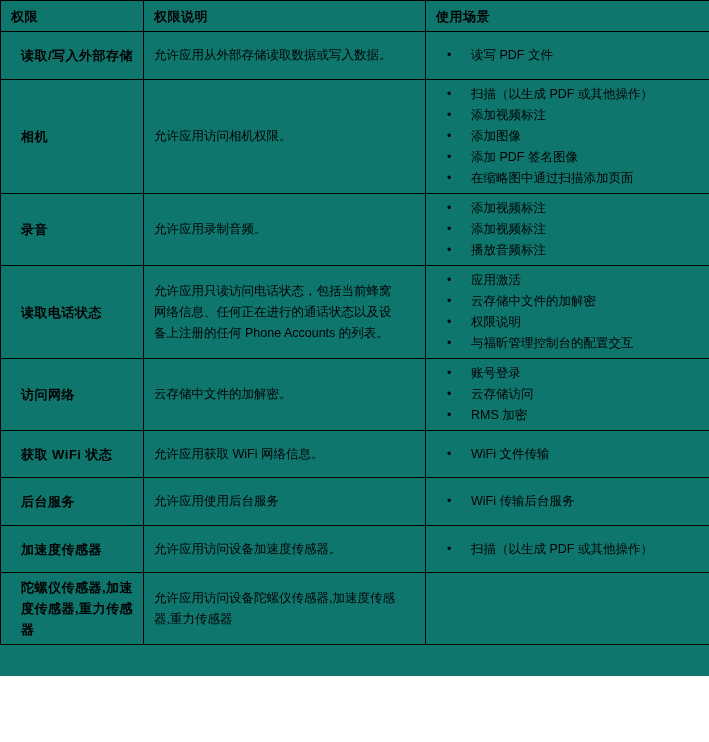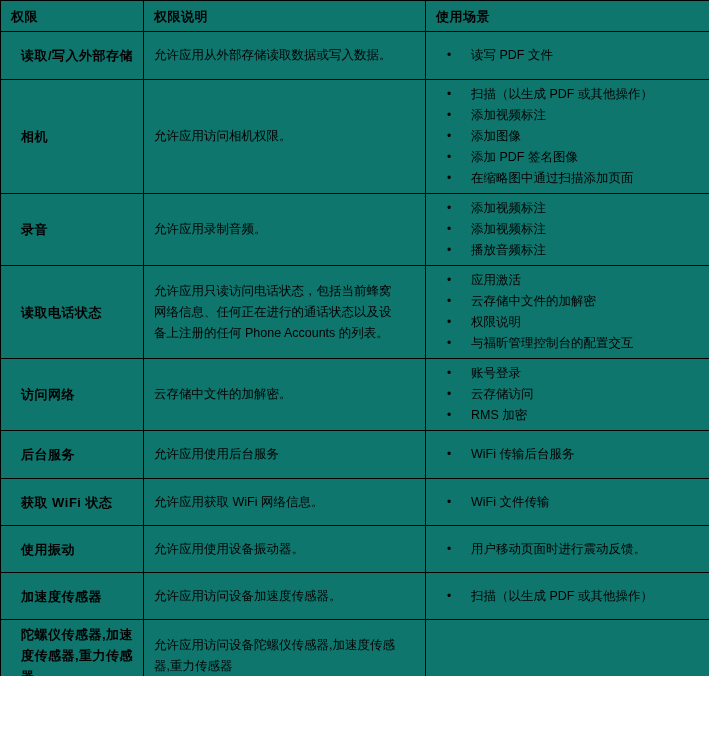--- a/index.html
+++ b/index.html
@@ -197,58 +197,46 @@
               </li>
             <li>
                 <span class="bullet">•</span>
                 <span class="li-text">RMS 加密</span>
               </li>
           </ul>
         </td>
       </tr>
 
 
+      <tr style="height:47px">
+        <td class="perm">获取 WiFi 状态</td>
+        <td class="desc">允许应用获取 WiFi 网络信息。</td>
+        <td class="scen">
+          <ul class="scen-list">
+            <li>
+                <span class="bullet">•</span>
+                <span class="li-text">WiFi 文件传输</span>
+              </li>
+          </ul>
+        </td>
+      </tr>
+
       <tr style="height:48px">
         <td class="perm">后台服务</td>
         <td class="desc">允许应用使用后台服务</td>
         <td class="scen">
           <ul class="scen-list">
             <li>
                 <span class="bullet">•</span>
                 <span class="li-text">WiFi 传输后台服务</span>
               </li>
           </ul>
         </td>
       </tr>
 
-      <tr style="height:47px">
-        <td class="perm">获取 WiFi 状态</td>
-        <td class="desc">允许应用获取 WiFi 网络信息。</td>
-        <td class="scen">
-          <ul class="scen-list">
-            <li>
-                <span class="bullet">•</span>
-                <span class="li-text">WiFi 文件传输</span>
-              </li>
-          </ul>
-        </td>
-      </tr>
-
-      <tr style="height:47px">
-        <td class="perm">使用振动</td>
-        <td class="desc">允许应用使用设备振动器。</td>
-        <td class="scen">
-          <ul class="scen-list">
-            <li>
-                <span class="bullet">•</span>
-                <span class="li-text">用户移动页面时进行震动反馈。</span>
-              </li>
-          </ul>
-        </td>
-      </tr>
 
       <tr style="height:47px">
         <td class="perm">加速度传感器</td>
         <td class="desc">允许应用访问设备加速度传感器。</td>
         <td class="scen">
           <ul class="scen-list">
             <li>
                 <span class="bullet">•</span>
                 <span class="li-text">扫描（以生成 PDF 或其他操作）</span>
               </li>

